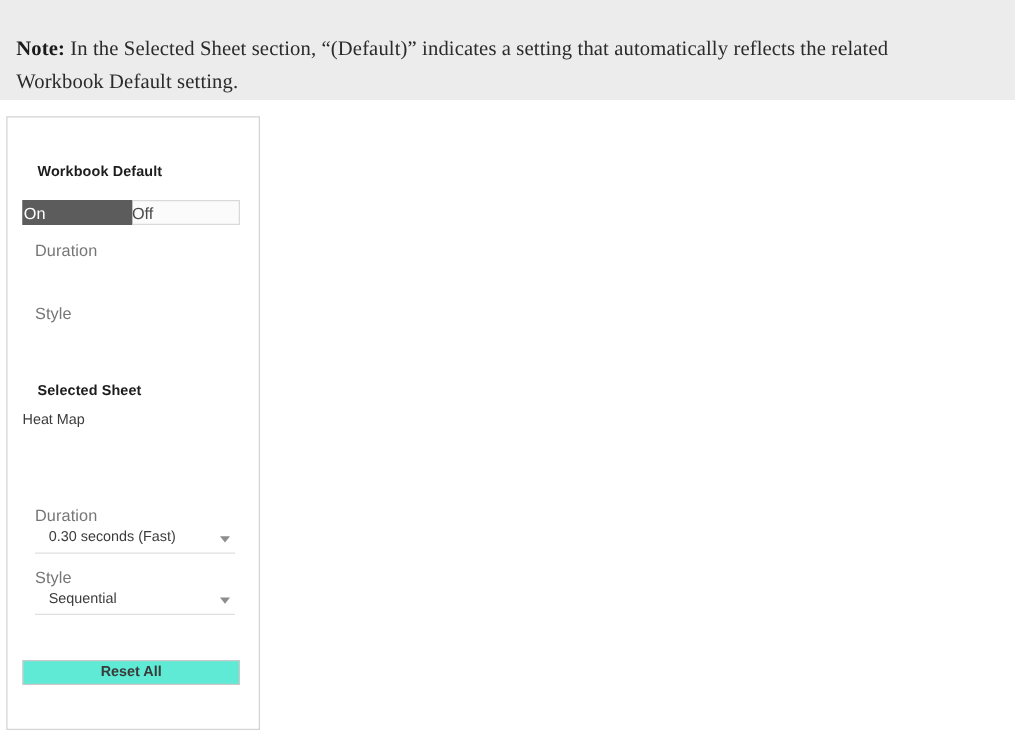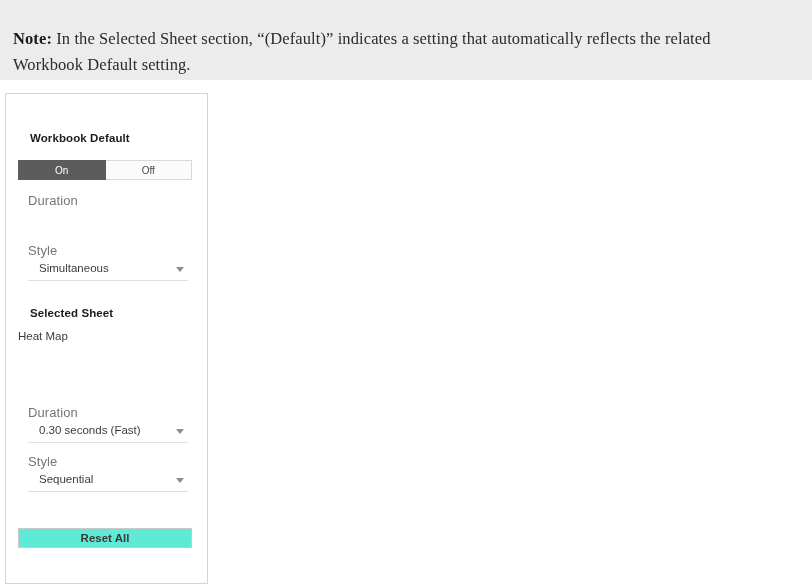--- a/index.html
+++ b/index.html
@@ -108,22 +108,21 @@
     position: absolute;
     left: 12px;
     top: 66px;
     width: 174px;
     height: 20px;
     display: flex;
     box-sizing: border-box;
   }
   .toggle-seg {
     flex: 1;
-    text-align: center;
-    font-size: 10px;
+    font-size: 13px;
     line-height: 20px;
     box-sizing: border-box;
     cursor: pointer;
   }
   .toggle-seg.on {
     background: #5c5c5c;
     color: #ffffff;
     border: 1px solid #5c5c5c;
   }
   .toggle-seg.off {
@@ -205,24 +204,20 @@
       <div class="toggle-seg on">On</div>
       <div class="toggle-seg off">Off</div>
     </div>
 
     <div class="field" style="top:99px;">
       <div class="field-label">Duration</div>
     </div>
 
     <div class="field" style="top:149px;">
       <div class="field-label">Style</div>
-      <div class="dropdown">
-        <span class="dropdown-value">Simultaneous</span>
-        <span class="dropdown-caret"></span>
-      </div>
     </div>
 
     <div class="section-title" style="top:213px;">Selected Sheet</div>
     <div class="sheet-name" style="top:236px;">Heat Map</div>
 
 
     <div class="field" style="top:311px;">
       <div class="field-label">Duration</div>
       <div class="dropdown">
         <span class="dropdown-value">0.30 seconds (Fast)</span>

